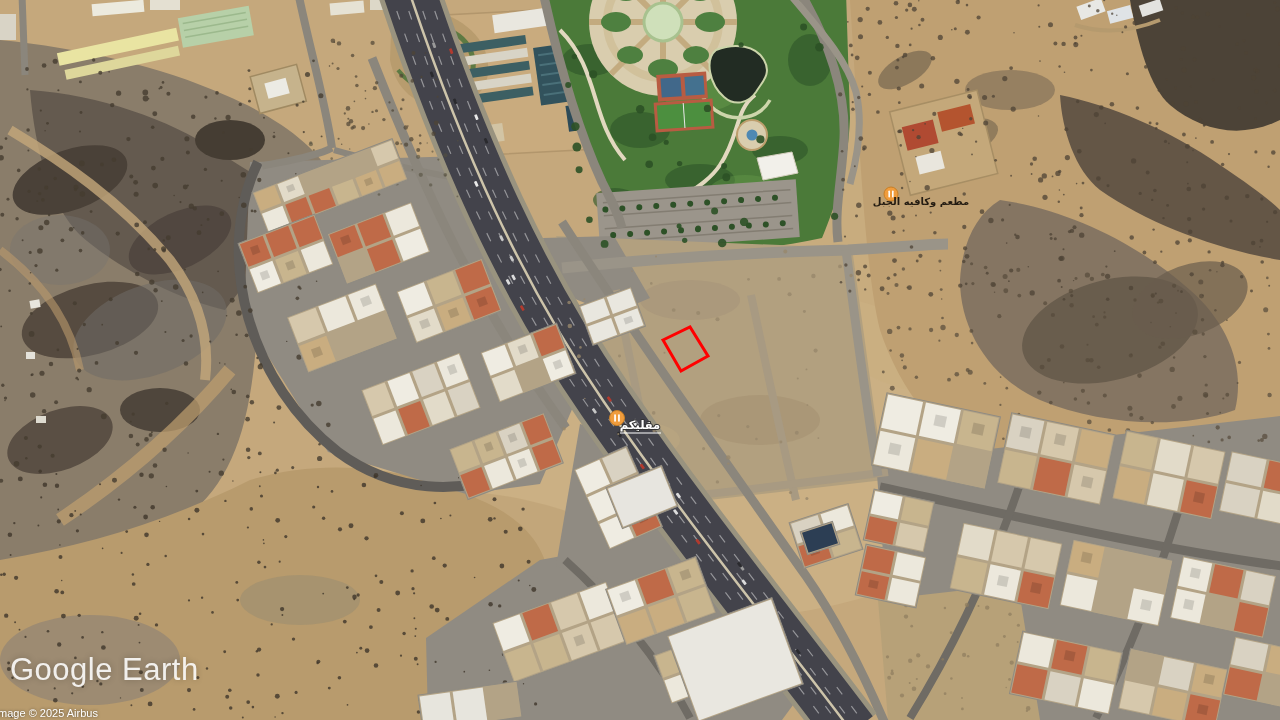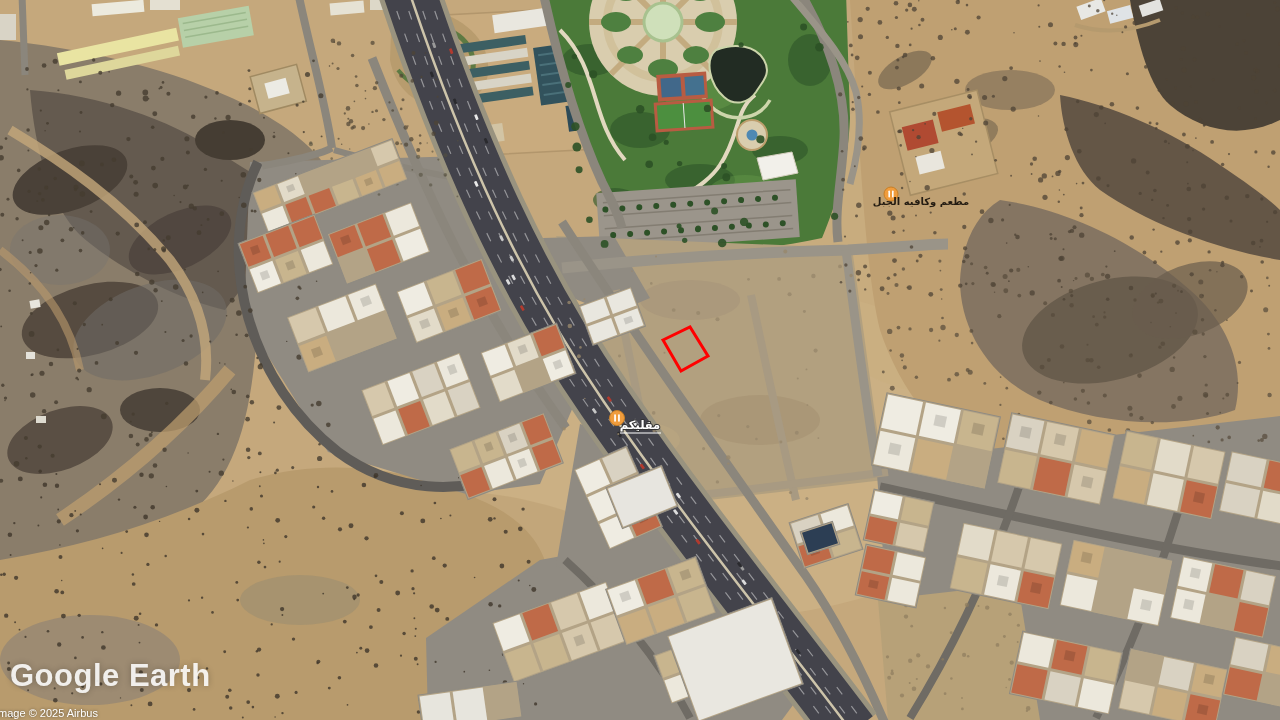--- a/index.html
+++ b/index.html
@@ -2,22 +2,22 @@
 <html><head>
 <meta charset="utf-8">
 <style>
   html,body{margin:0;padding:0;background:#000;}
   #stage{position:relative;width:1280px;height:720px;overflow:hidden;
          font-family:"Liberation Sans",sans-serif;}
   #scene{position:absolute;left:0;top:0;width:1280px;height:720px;display:block;}
   .lblW{font-family:"DejaVu Sans",sans-serif;font-size:11.5px;font-weight:700;
         fill:#ffffff;stroke:#333333;stroke-width:2px;paint-order:stroke;stroke-linejoin:round;}
   .lblD{font-family:"DejaVu Sans",sans-serif;font-size:10px;font-weight:700;fill:#241c12;}
-  #watermark{position:absolute;left:10px;bottom:26px;color:rgba(255,255,255,.88);
-             font-size:31px;letter-spacing:.5px;font-weight:700;
+  #watermark{position:absolute;left:10px;bottom:32px;color:rgba(255,255,255,.88);
+             font-size:31px;letter-spacing:.5px;font-weight:400;
              text-shadow:0 0 6px rgba(0,0,0,.25);user-select:none;}
   #copyright{position:absolute;left:-5px;bottom:1px;color:#ffffff;font-size:11px;
              text-shadow:0 0 3px rgba(0,0,0,.55);user-select:none;}
 </style>
 </head>
 <body>
 
 <div id="stage">
 <svg id="scene" viewBox="0 0 1280 720" xmlns="http://www.w3.org/2000/svg">
   <defs>

